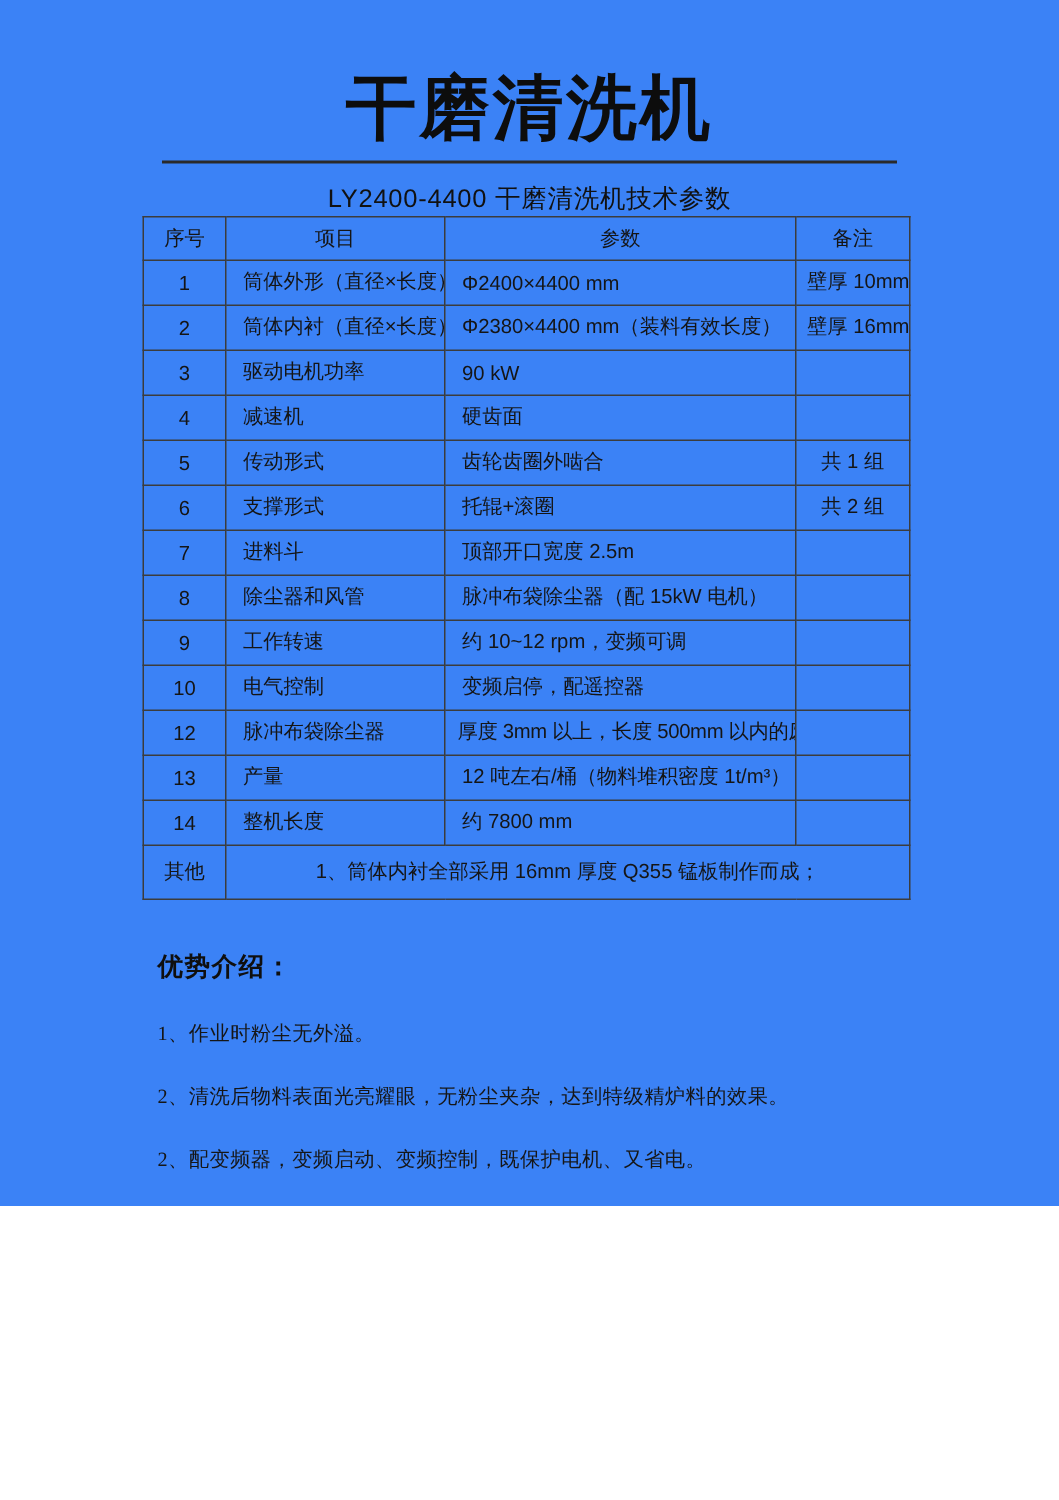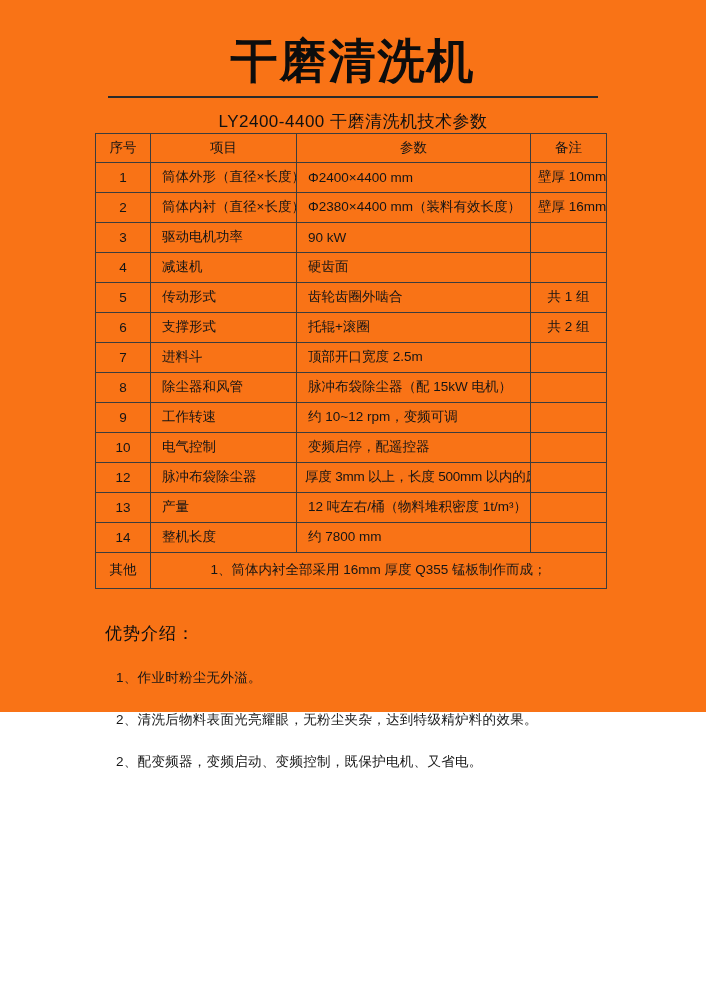--- a/index.html
+++ b/index.html
@@ -5,21 +5,21 @@
   * { margin: 0; padding: 0; box-sizing: border-box; }
   html, body { background: #ffffff; }
   body {
     width: 706px;
     height: 1000px;
     font-family: "Liberation Sans", "DejaVu Sans", sans-serif;
     color: #141414;
     position: relative;
     overflow: hidden;
   }
-  .page { width: 706px; height: 712px; padding-top: 35px; background: #f97316; }
+  .page { width: 706px; height: 804px; padding-top: 46px; background: #3b82f6; }
 
   .title {
     text-align: center;
     font-size: 47px;
     font-weight: 900;
     letter-spacing: 2px;
     line-height: 1.1;
     color: #0d0d0d;
   }
   .title-rule {
@@ -62,25 +62,25 @@
   .c-item { text-align: left; padding: 0 11px; }
   .c-param{ text-align: left; padding: 0 11px; }
   .c-note { text-align: center; padding: 0 7px; font-size: 13px; }
   .small-text { font-size: 12px; padding: 0 8px; letter-spacing: -0.2px; }
   .footer-row td { height: 36px; text-align: center; }
   .c-merged { text-align: left; padding: 0 11px; }
 
   .adv-heading {
     margin: 33px 0 0 105px;
     font-size: 17px;
-    font-weight: 400;
+    font-weight: 700;
     letter-spacing: 1px;
     color: #0f0f0f;
   }
-  .adv-list { list-style: none; margin: 11px; padding: 0; }
+  .adv-list { list-style: none; margin: 0; padding: 0; font-family: Liberation Serif, serif; }
   .adv-item {
     margin: 24px 0 0 105px;
     font-size: 13.5px;
     letter-spacing: 0.3px;
     color: #161616;
   }
 </style>
 </head>
 <body>
 

